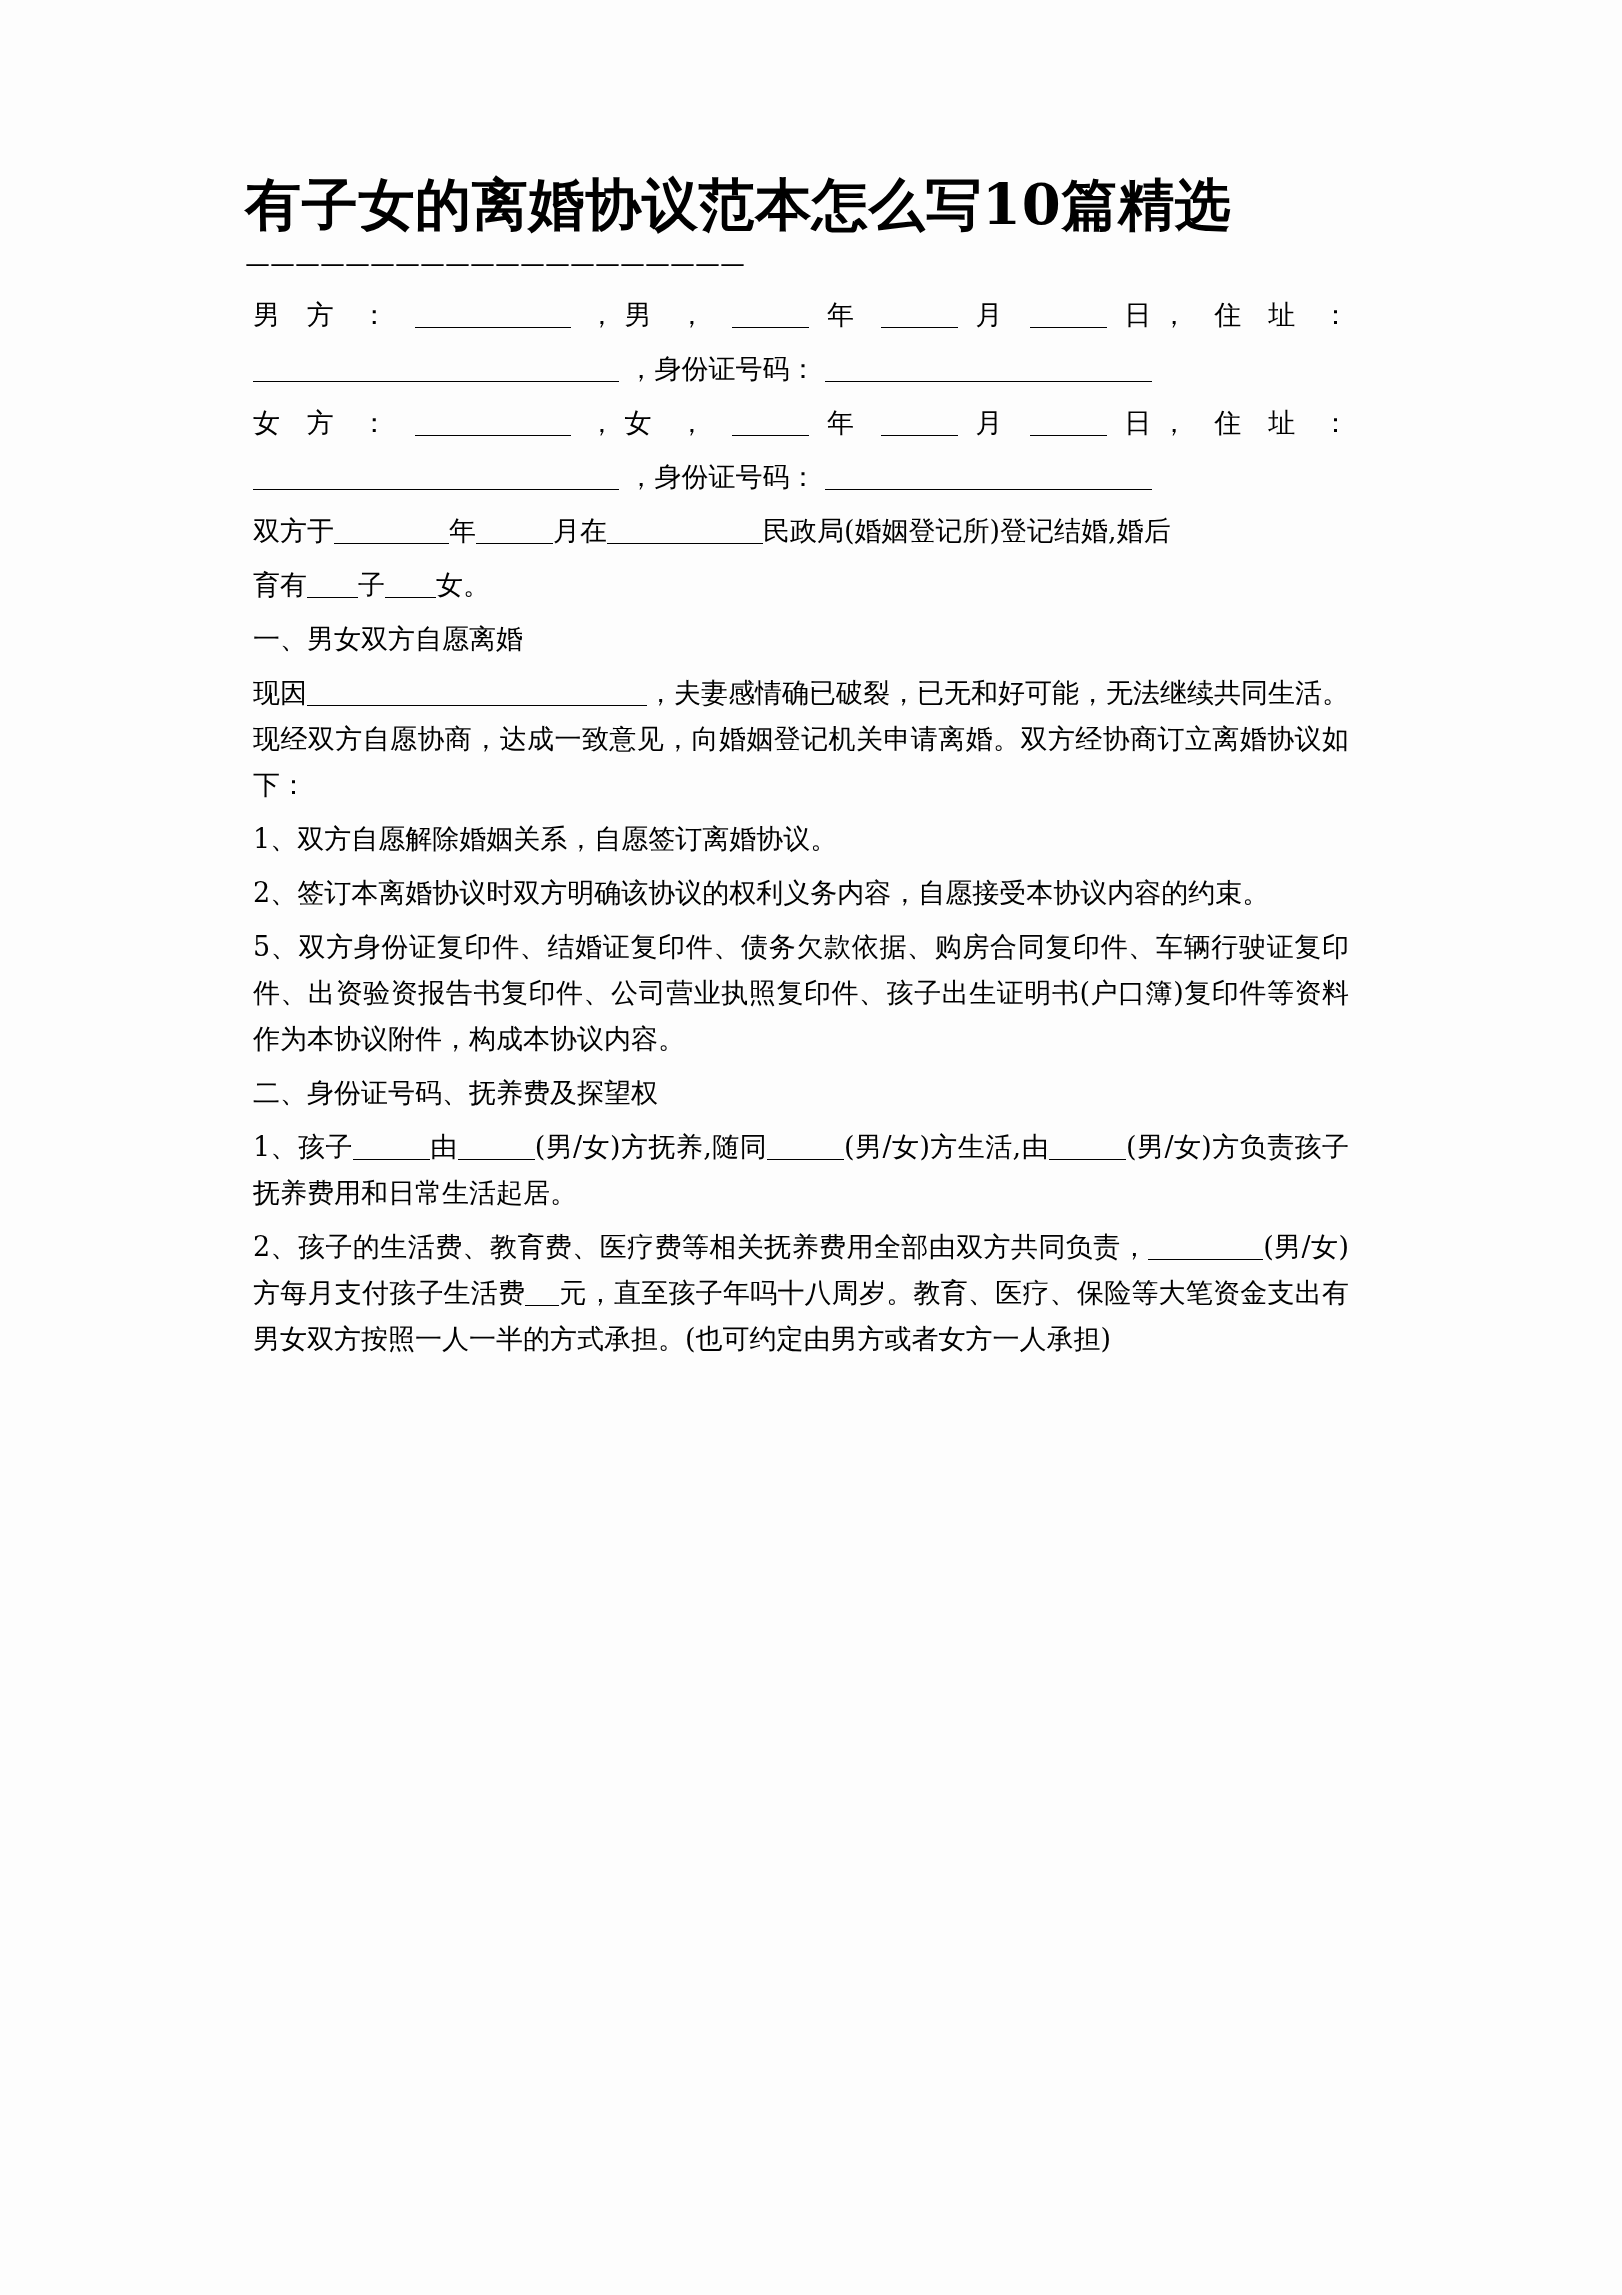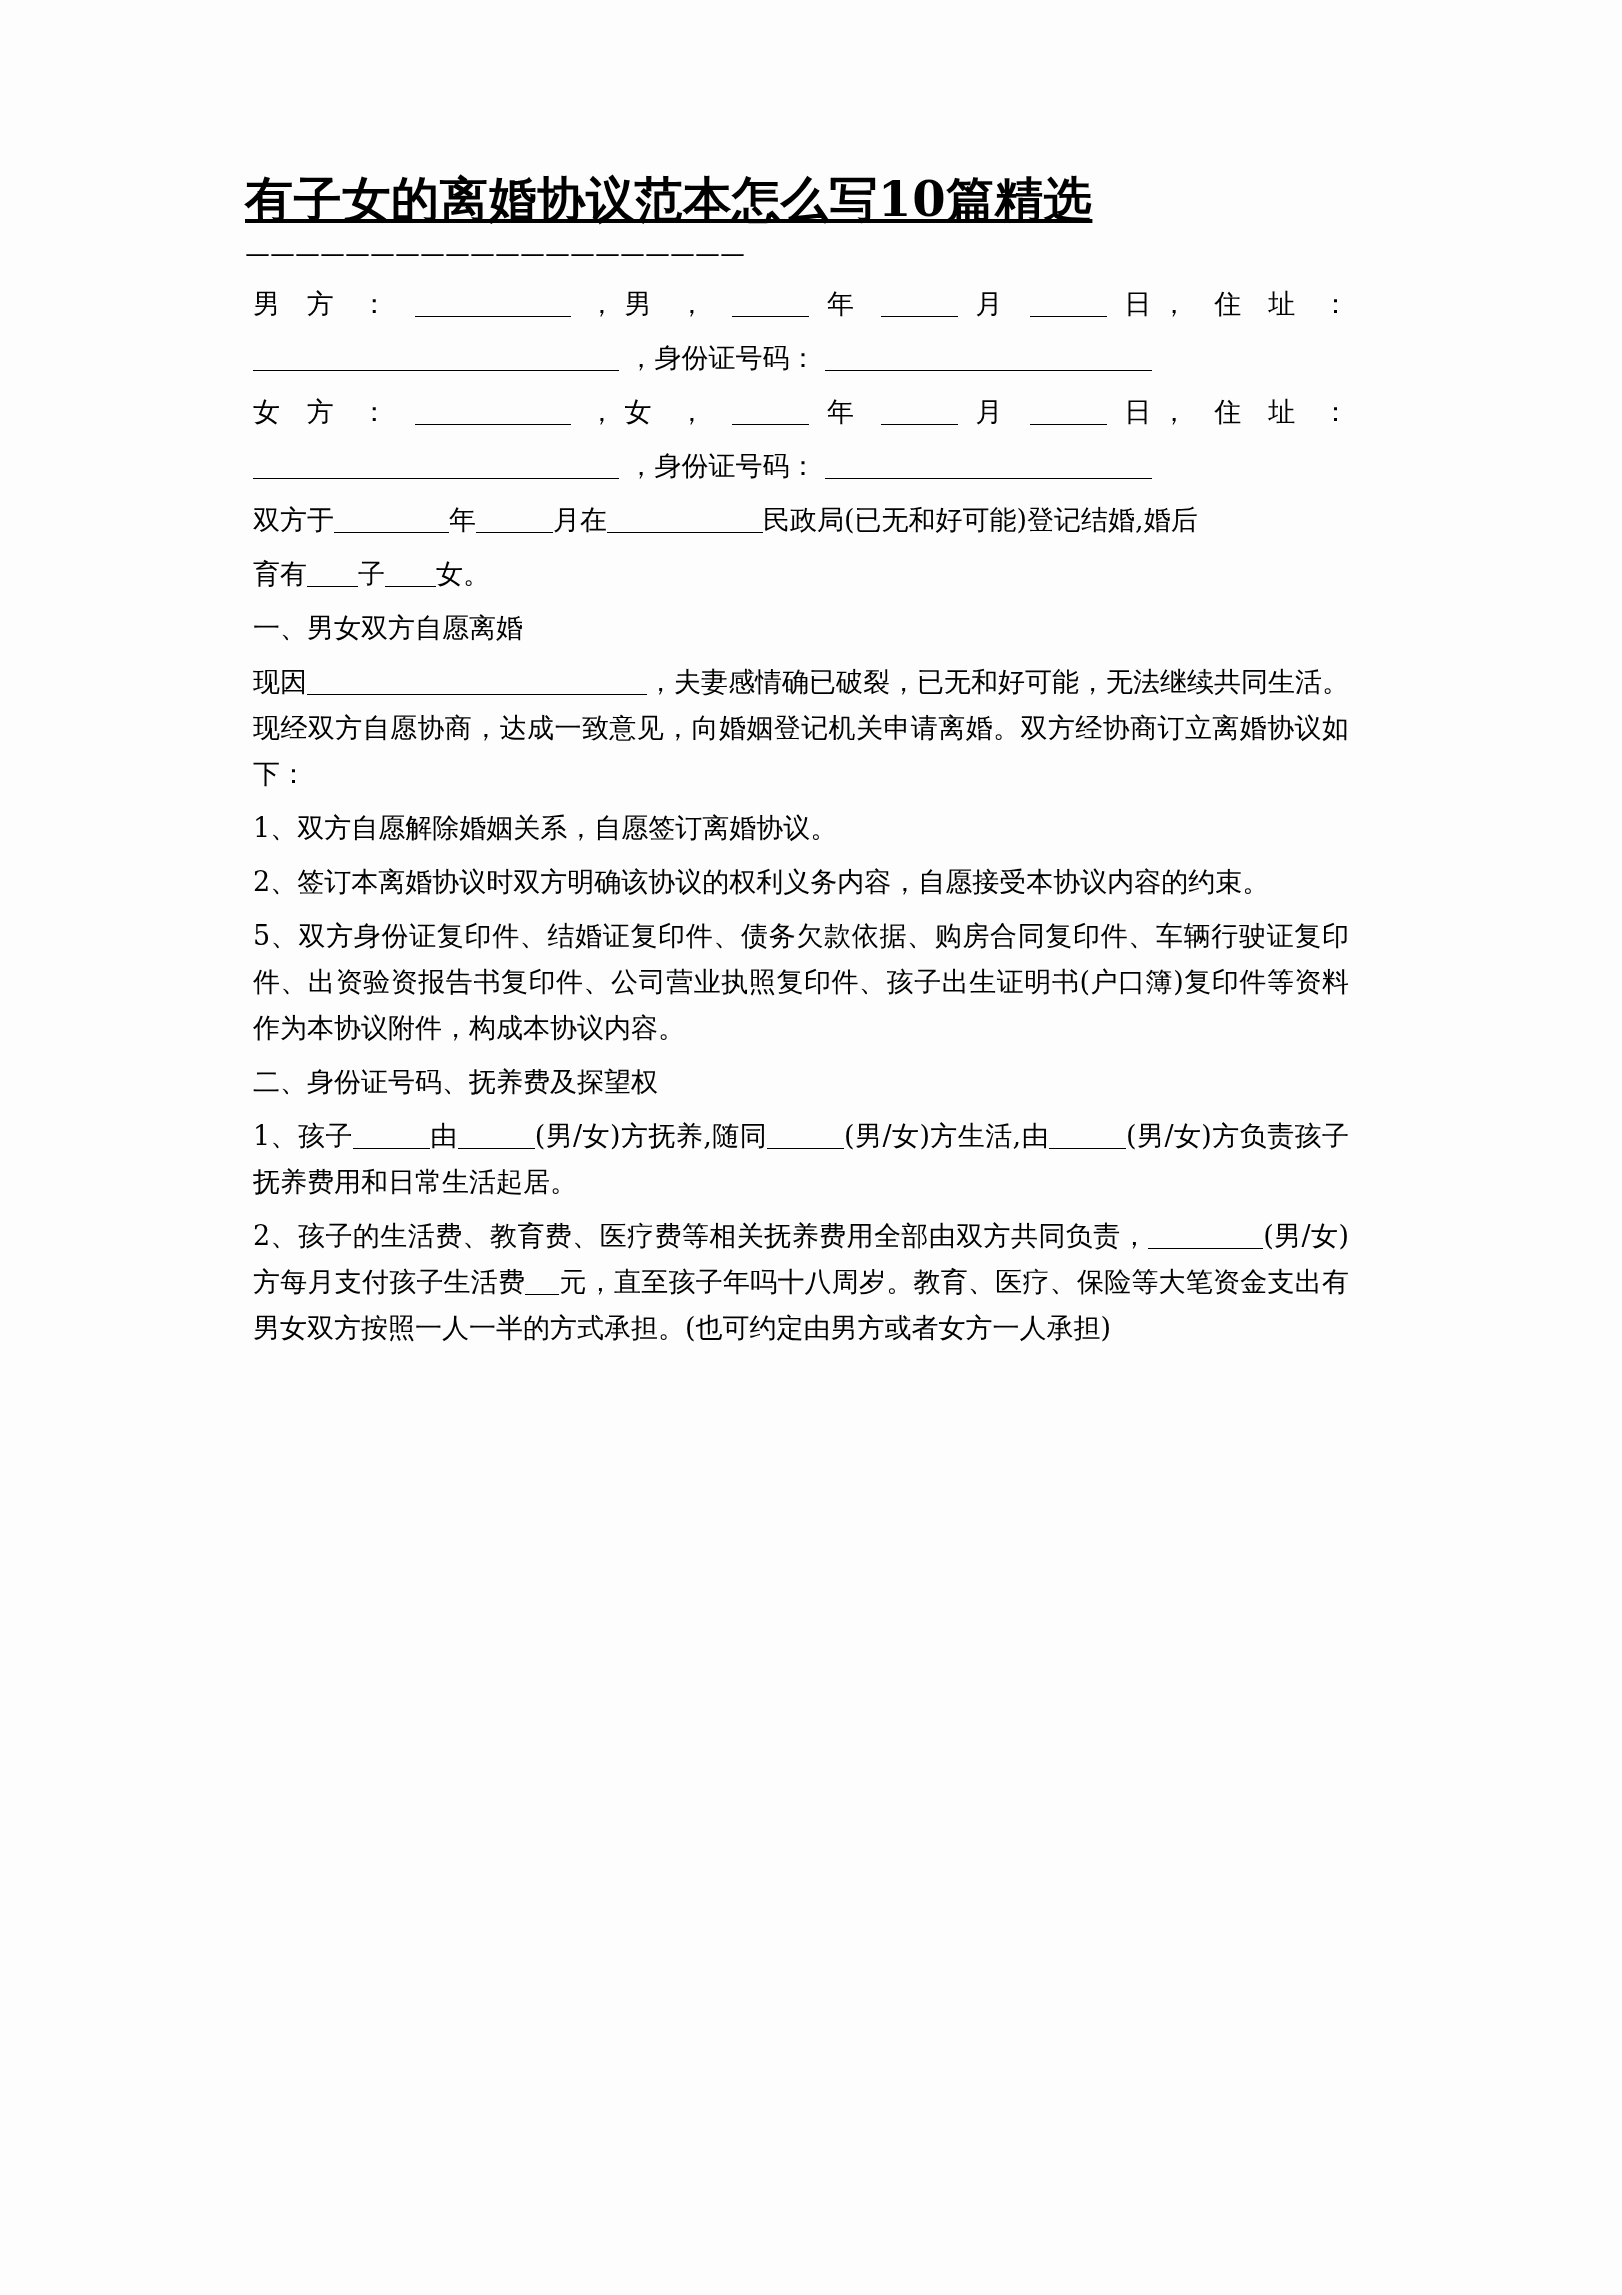--- a/index.html
+++ b/index.html
@@ -24,28 +24,27 @@
   }
 
   .content {
     position: absolute;
     left: 245px;
     top: 167px;
     width: 1112px;
   }
 
   .doc-title {
-    font-size: 48px;
+    font-size: 56px;
     font-weight: bold;
     line-height: 1.35;
     letter-spacing: 0.7px;
     margin: 0 0 3.9px 0;
     white-space: nowrap;
     font-family: "DejaVu Serif", "Liberation Serif", serif;
-    text-decoration: underline;
   }
 
   .rule-dashes {
     font-size: 25px;
     line-height: 1.5;
     letter-spacing: 0px;
     margin: 0 0 2.6px 0;
     white-space: nowrap;
     font-family: "DejaVu Sans", "Liberation Sans", sans-serif;
     font-weight: 700;
@@ -132,21 +131,21 @@
       <span>住 址 ：</span>
     </p>
 
     <p class="p">
       <span class="blank b-fill-left"></span>
       <span>，身份证号码：</span>
       <span class="blank b-fill-right"></span>
     </p>
 
     <p class="p p-spread">
-      <span>双方于</span><span class="blank b-l"></span><span>年</span><span class="blank b-m"></span><span>月在</span><span class="blank b-xl"></span><span>民政局(已无和好可能)登记结婚,婚后</span>
+      <span>双方于</span><span class="blank b-l"></span><span>年</span><span class="blank b-m"></span><span>月在</span><span class="blank b-xl"></span><span>民政局(婚姻登记所)登记结婚,婚后</span>
     </p>
 
     <p class="p">
       <span>育有</span><span class="blank b-s"></span><span>子</span><span class="blank b-s"></span><span>女。</span>
     </p>
 
     <p class="p">一、男女双方自愿离婚</p>
 
     <p class="p">
       <span>现因</span><span class="blank b-huge"></span><span>，夫妻感情确已破裂，已无和好可能，无法继续共同生活。现经双方自愿协商，达成一致意见，向婚姻登记机关申请离婚。双方经协商订立离婚协议如下：</span>

